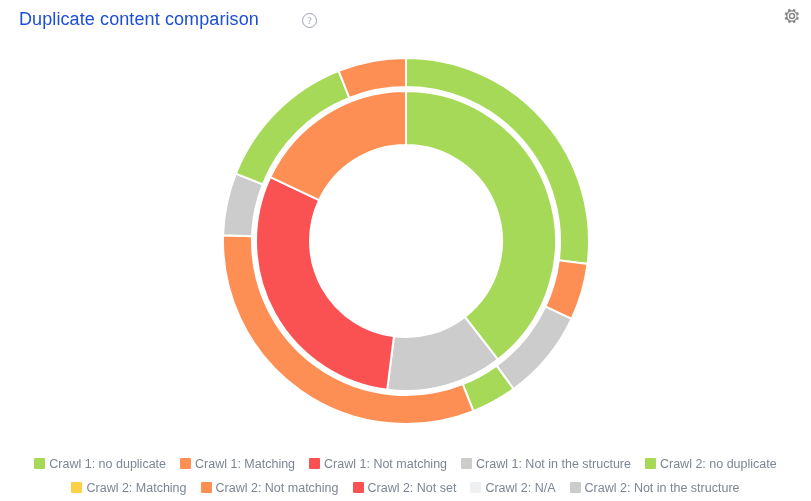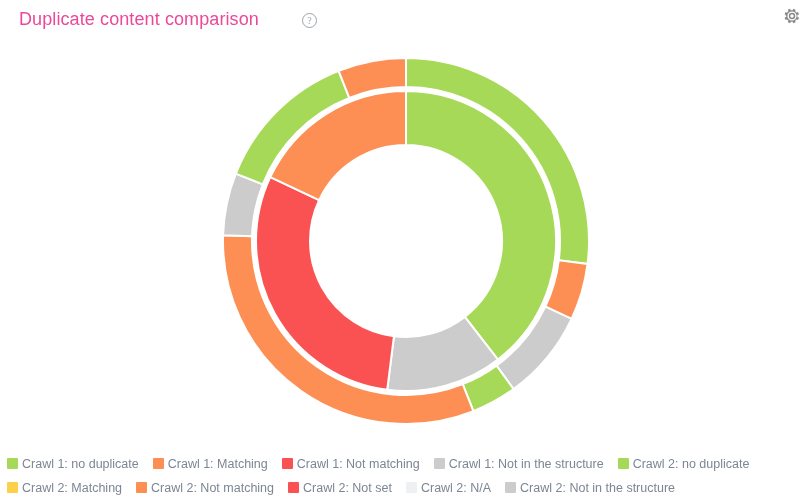--- a/index.html
+++ b/index.html
@@ -27,21 +27,21 @@
     left: 0; top: 0;
     width: 811px;
     height: 44px;
     box-sizing: border-box;
   }
   #title {
     position: absolute;
     left: 19px;
     top: 9px;
     font-size: 18px;
-    color: #ec4899;
+    color: #1d4ed8;
     font-weight: 400;
     letter-spacing: 0.1px;
     white-space: nowrap;
   }
   #help-icon {
     position: absolute;
     left: 302px;
     top: 13px;
     width: 15px;
     height: 15px;
@@ -68,20 +68,21 @@
     left: 0;
     top: 44px;
     width: 811px;
     height: 400px;
   }
   #legend {
     position: absolute;
     left: 0;
     top: 452px;
     width: 811px;
+    text-align: center;
   }
   .legend-row {
     display: block;
     line-height: 22px;
     white-space: nowrap;
   }
   .legend-item {
     display: inline-block;
     margin: 0 7px;
     vertical-align: middle;

